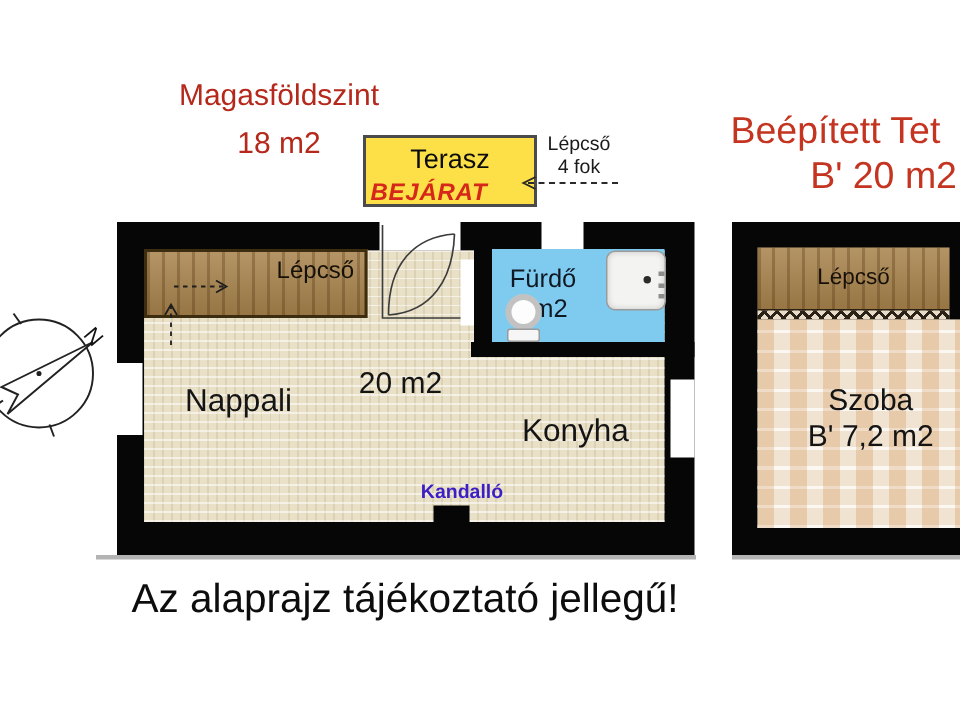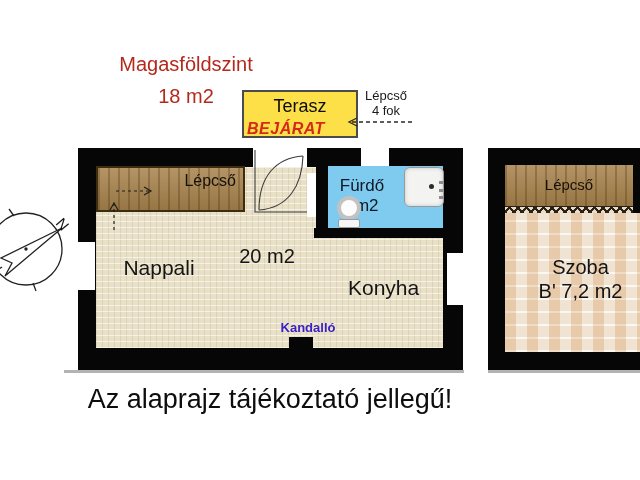--- a/index.html
+++ b/index.html
@@ -91,20 +91,24 @@
 </style>
 </head>
 <body>
 
 <div class="page">
 
   <div class="abs title-main">
     <div>Magasföldszint</div>
     <div>18 m2</div>
   </div>
+  <div class="abs title-attic">
+    <div>Beépített Tet</div>
+    <div class="l2">B' 20 m2</div>
+  </div>
 
   <div class="abs terrace">
     <div class="t1">Terasz</div>
     <div class="t2">BEJÁRAT</div>
   </div>
   <div class="abs stairs-note">
     <div>Lépcső</div>
     <div>4 fok</div>
   </div>
 

